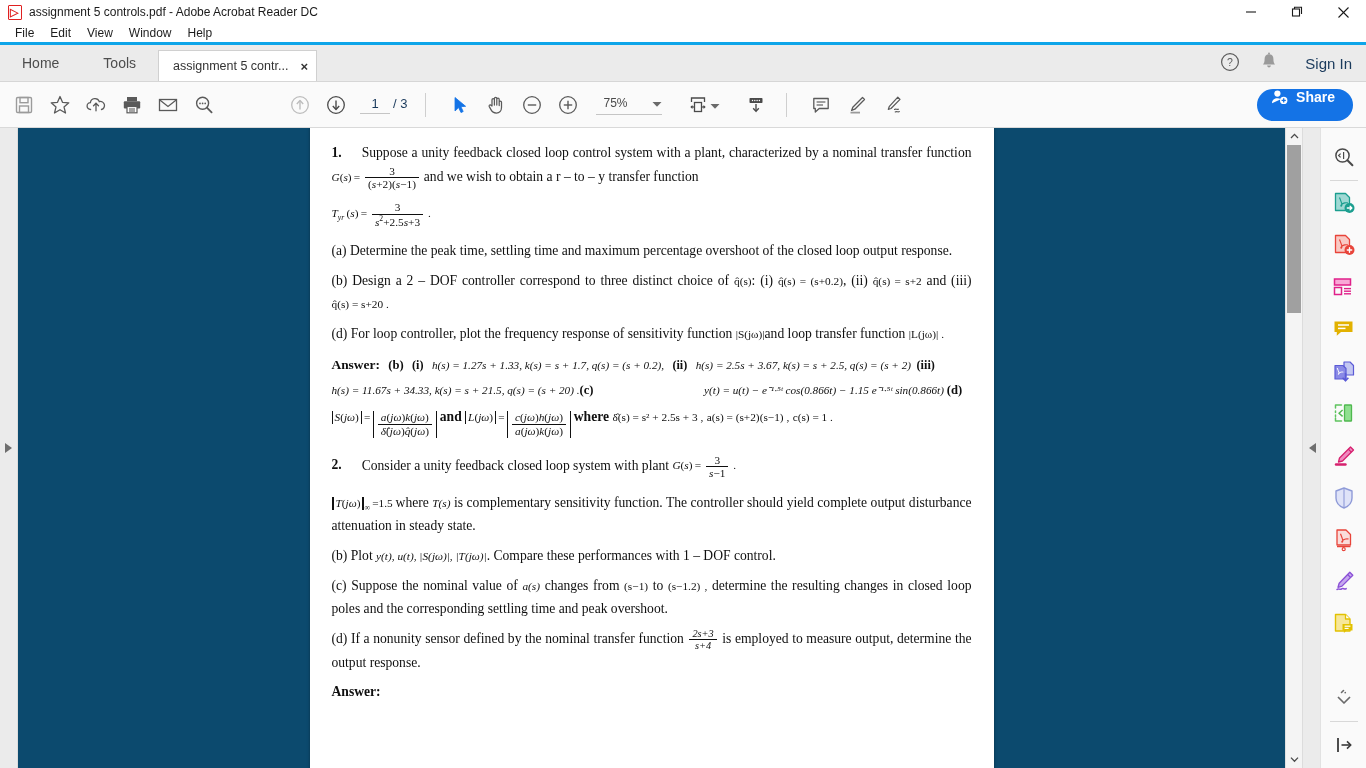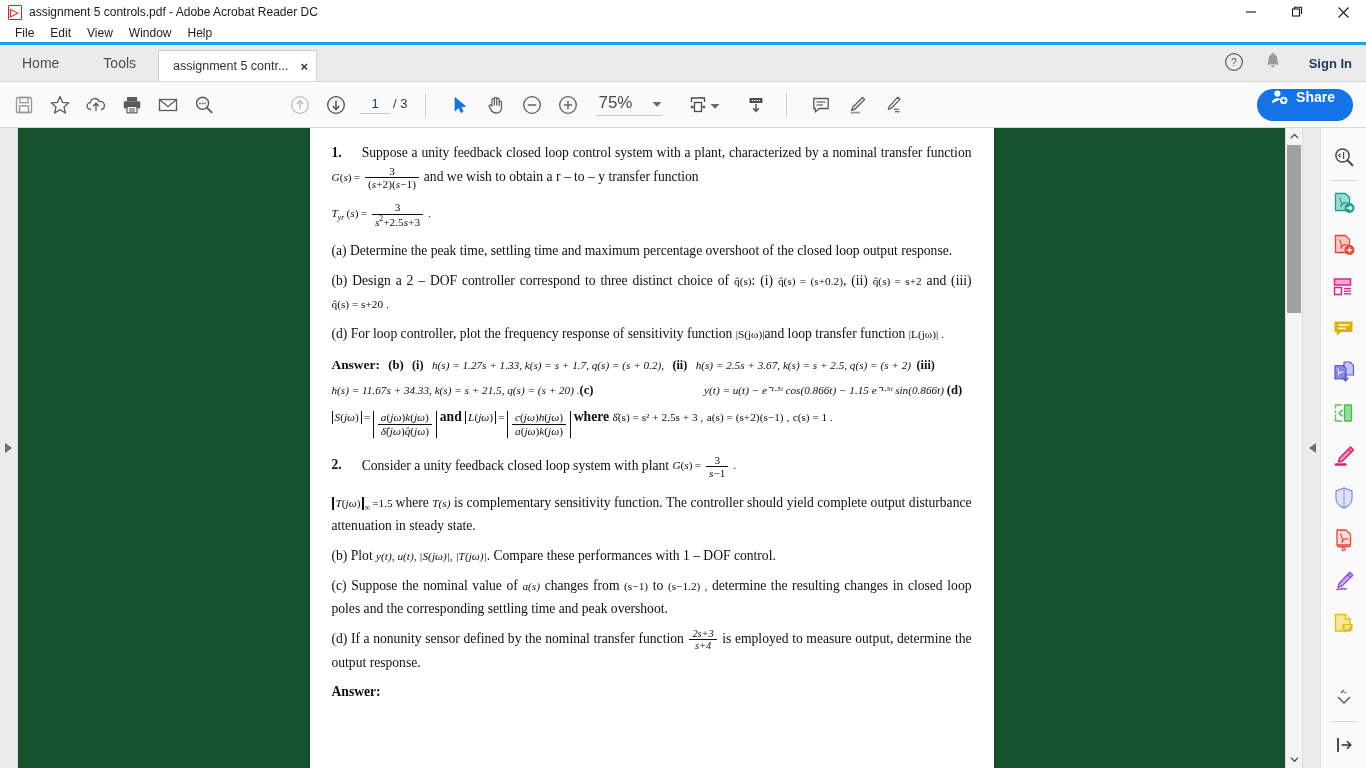--- a/index.html
+++ b/index.html
@@ -99,21 +99,21 @@
   }
   .doc-tab .label { white-space: nowrap; overflow: hidden; text-overflow: ellipsis; }
   .doc-tab .closer {
     margin-left: 12px; font-size: 13px; color: #333; line-height: 1;
     font-weight: bold;
   }
   #tab-right {
     position: absolute; right: 0; top: 0; height: 37px;
     display: flex; align-items: center; padding-right: 14px; gap: 18px;
   }
-  #signin { font-size: 13px; font-weight: bold; color: #1a3a5c; margin-left: 8px; }
+  #signin { font-size: 15px; font-weight: normal; color: #1a3a5c; margin-left: 8px; }
 
   
   #toolbar {
     height: 46px;
     background: #fafafa;
     border-bottom: 1px solid #d9d9d9;
     display: flex; align-items: center;
     position: relative;
   }
   .tb-group { display: flex; align-items: center; }
@@ -131,21 +131,21 @@
   #pagenum {
     width: 30px; font-size: 13px; color: #1a3a5c; text-align: center;
     border: none; border-bottom: 1px solid #c5c5c5; background: transparent;
     padding: 0 0 2px 0; font-family: "Liberation Sans", sans-serif;
   }
   #pagecount { font-size: 13px; color: #1a3a5c; }
   #zoombox {
     display: flex; align-items: center; margin-left: 10px; gap: 4px;
     border-bottom: 1px solid #c5c5c5; padding-bottom: 2px;
   }
-  #zoomval { font-size: 17px; color: #4a4a4a; width: 38px; text-align: center;}
+  #zoomval { font-size: 12px; color: #4a4a4a; width: 38px; text-align: center;}
   #share-btn {
     position: absolute; right: 13px; top: 50%; transform: translateY(-50%);
     background: #1473e6; color: #fff;
     border-radius: 17px; height: 32px;
     display: flex; align-items: flex-start; gap: 7px;
     padding: 0 18px 0 14px;
     font-size: 14px; font-weight: bold;
   }
 
   
@@ -160,21 +160,21 @@
     border-right: 1px solid #dcdcdc;
   }
   #leftrail .arrow {
     position: absolute; left: 5px; top: 50%; transform: translateY(-50%);
     width: 0; height: 0;
     border-left: 7px solid #6e6e6e;
     border-top: 5px solid transparent;
     border-bottom: 5px solid transparent;
   }
   #doc-area {
-    flex: 1; position: relative; overflow: hidden; background: #14532d;
+    flex: 1; position: relative; overflow: hidden; background: #0c4a6e;
   }
   #page {
     position: absolute;
     left: 50%; transform: translateX(-50%);
     top: 0px;
     width: 684px;
     min-height: 700px;
     background: #ffffff;
     box-shadow: 0 0 3px rgba(0,0,0,0.35);
     padding: 14px 22px 10px 22px;

